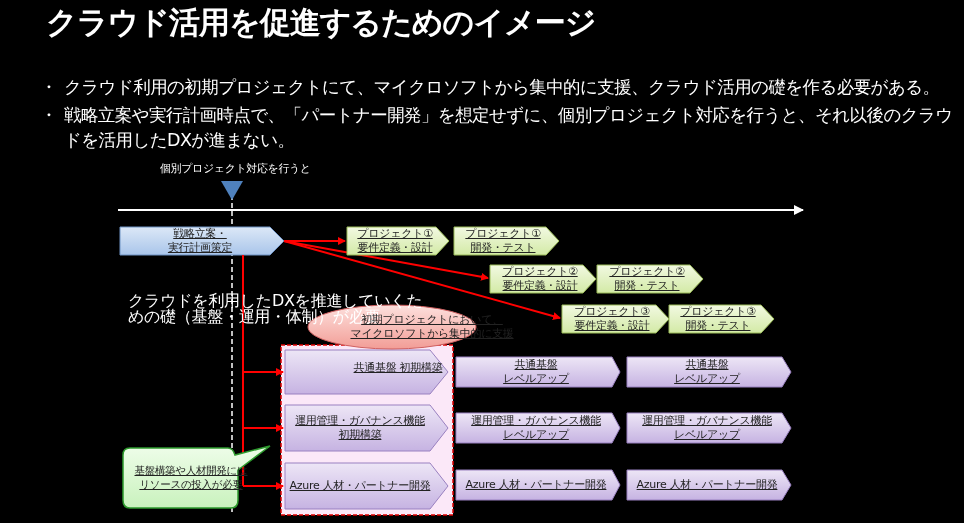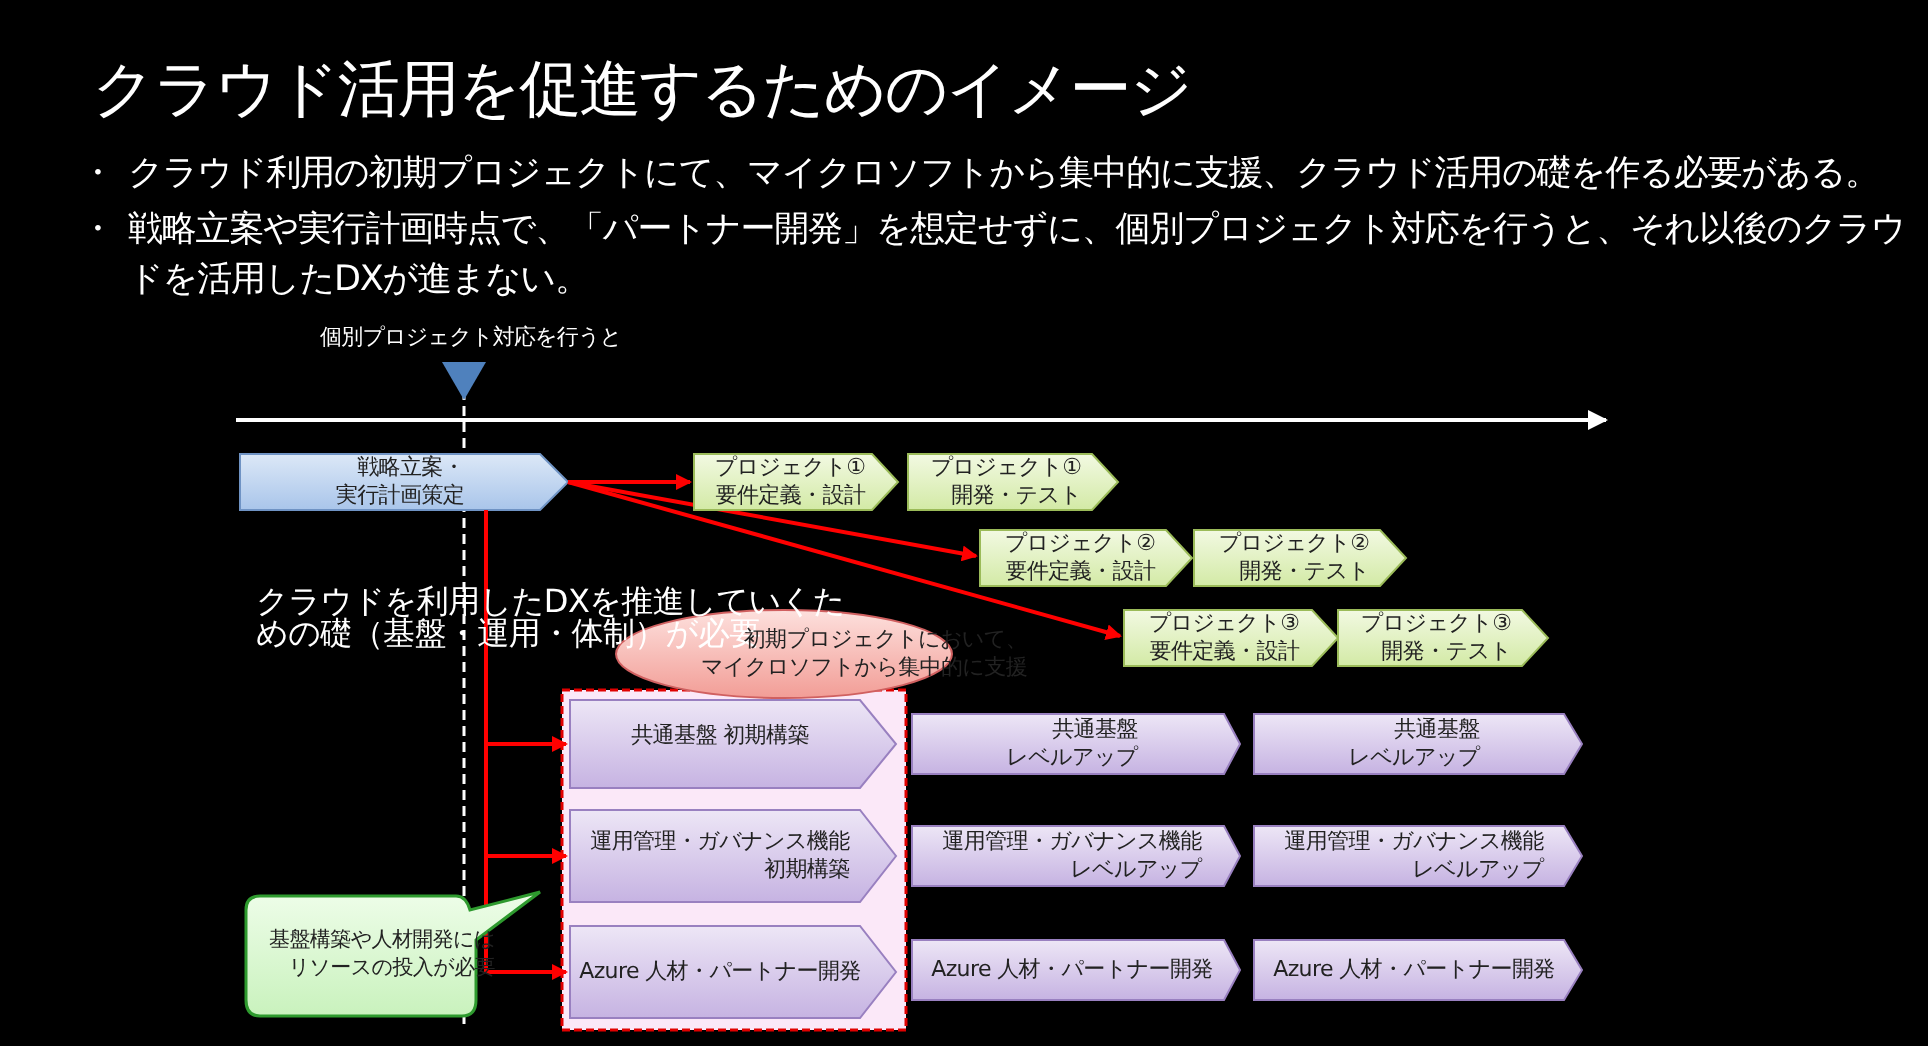--- a/index.html
+++ b/index.html
@@ -1,27 +1,27 @@
 <!DOCTYPE html>
 <html><head>
   <meta charset="utf-8">
   <style>
     html, body { margin:0; padding:0; background:#000; }
     body { width:964px; height:523px; position:relative; overflow:hidden;
       font-family:"DejaVu Sans", "Liberation Sans", sans-serif; color:#fff; }
-    .title { position:absolute; left:46px; top:24px; font-size:31px; font-weight:normal; letter-spacing:-1px; white-space:nowrap; }
+    .title { position:absolute; left:46px; top:2px; font-size:31px; font-weight:bold; letter-spacing:-1px; white-space:nowrap; }
     .bullets { position:absolute; left:40px; top:75px; width:915px; font-size:17.5px; line-height:25px; }
     .bullet { display:flex; }
     .bullet .dot { width:24px; flex:none; text-align:left; }
     .bullet .txt { flex:1; letter-spacing:-0.6px; }
     .abs { position:absolute; }
     .marker-label { left:160px; top:161px; font-size:11px; letter-spacing:-0.4px; white-space:nowrap; }
     .note { left:128px; top:293px; font-size:16px; line-height:16px; color:#fff; white-space:nowrap; letter-spacing:-0.3px; }
-    .shape-text { position:absolute; display:flex; align-items:center; justify-content:center; text-align:right;
-      font-size:11px; line-height:14px; color:#222; white-space:pre-line; letter-spacing:-0.3px; }
+    .shape-text { position:absolute; display:flex; align-items:center; justify-content:center; text-align:center;
+      font-size:11px; line-height:14px; color:#222; white-space:pre-line; letter-spacing:-0.3px;text-decoration:underline; }
   </style>
 </head>
 <body>
 
 <div class="title">クラウド活用を促進するためのイメージ</div>
 
 <div class="bullets">
   <div class="bullet">
     <span class="dot">・</span>
     <span class="txt">クラウド利用の初期プロジェクトにて、マイクロソフトから集中的に支援、クラウド活用の礎を作る必要がある。</span>
@@ -120,21 +120,21 @@
 要件定義・設計</div>
 <div class="shape-text" style="left:669px;top:305px;width:98px;height:28px;">プロジェクト③
 開発・テスト</div>
 
 <div class="abs note" style="white-space:pre-line;">クラウドを利用したDXを推進していくた
 めの礎（基盤・運用・体制）が必要</div>
 
 <div class="shape-text" style="left:310px;top:313px;width:164px;height:28px;color:#222;padding-left:40px;">初期プロジェクトにおいて、
 マイクロソフトから集中的に支援</div>
 
-<div class="shape-text" style="left:285px;top:350px;width:150px;height:36px;">共通基盤 初期構築</div>
+<div class="shape-text" style="left:285px;top:350px;width:150px;height:36px;padding-left:38px;">共通基盤 初期構築</div>
 <div class="shape-text" style="left:285px;top:405px;width:150px;height:46px;">運用管理・ガバナンス機能
 初期構築</div>
 <div class="shape-text" style="left:285px;top:463px;width:150px;height:46px;">Azure 人材・パートナー開発</div>
 
 <div class="shape-text" style="left:456px;top:357px;width:160px;height:30px;">共通基盤
 レベルアップ</div>
 <div class="shape-text" style="left:627px;top:357px;width:160px;height:30px;">共通基盤
 レベルアップ</div>
 <div class="shape-text" style="left:456px;top:413px;width:160px;height:30px;">運用管理・ガバナンス機能
 レベルアップ</div>

